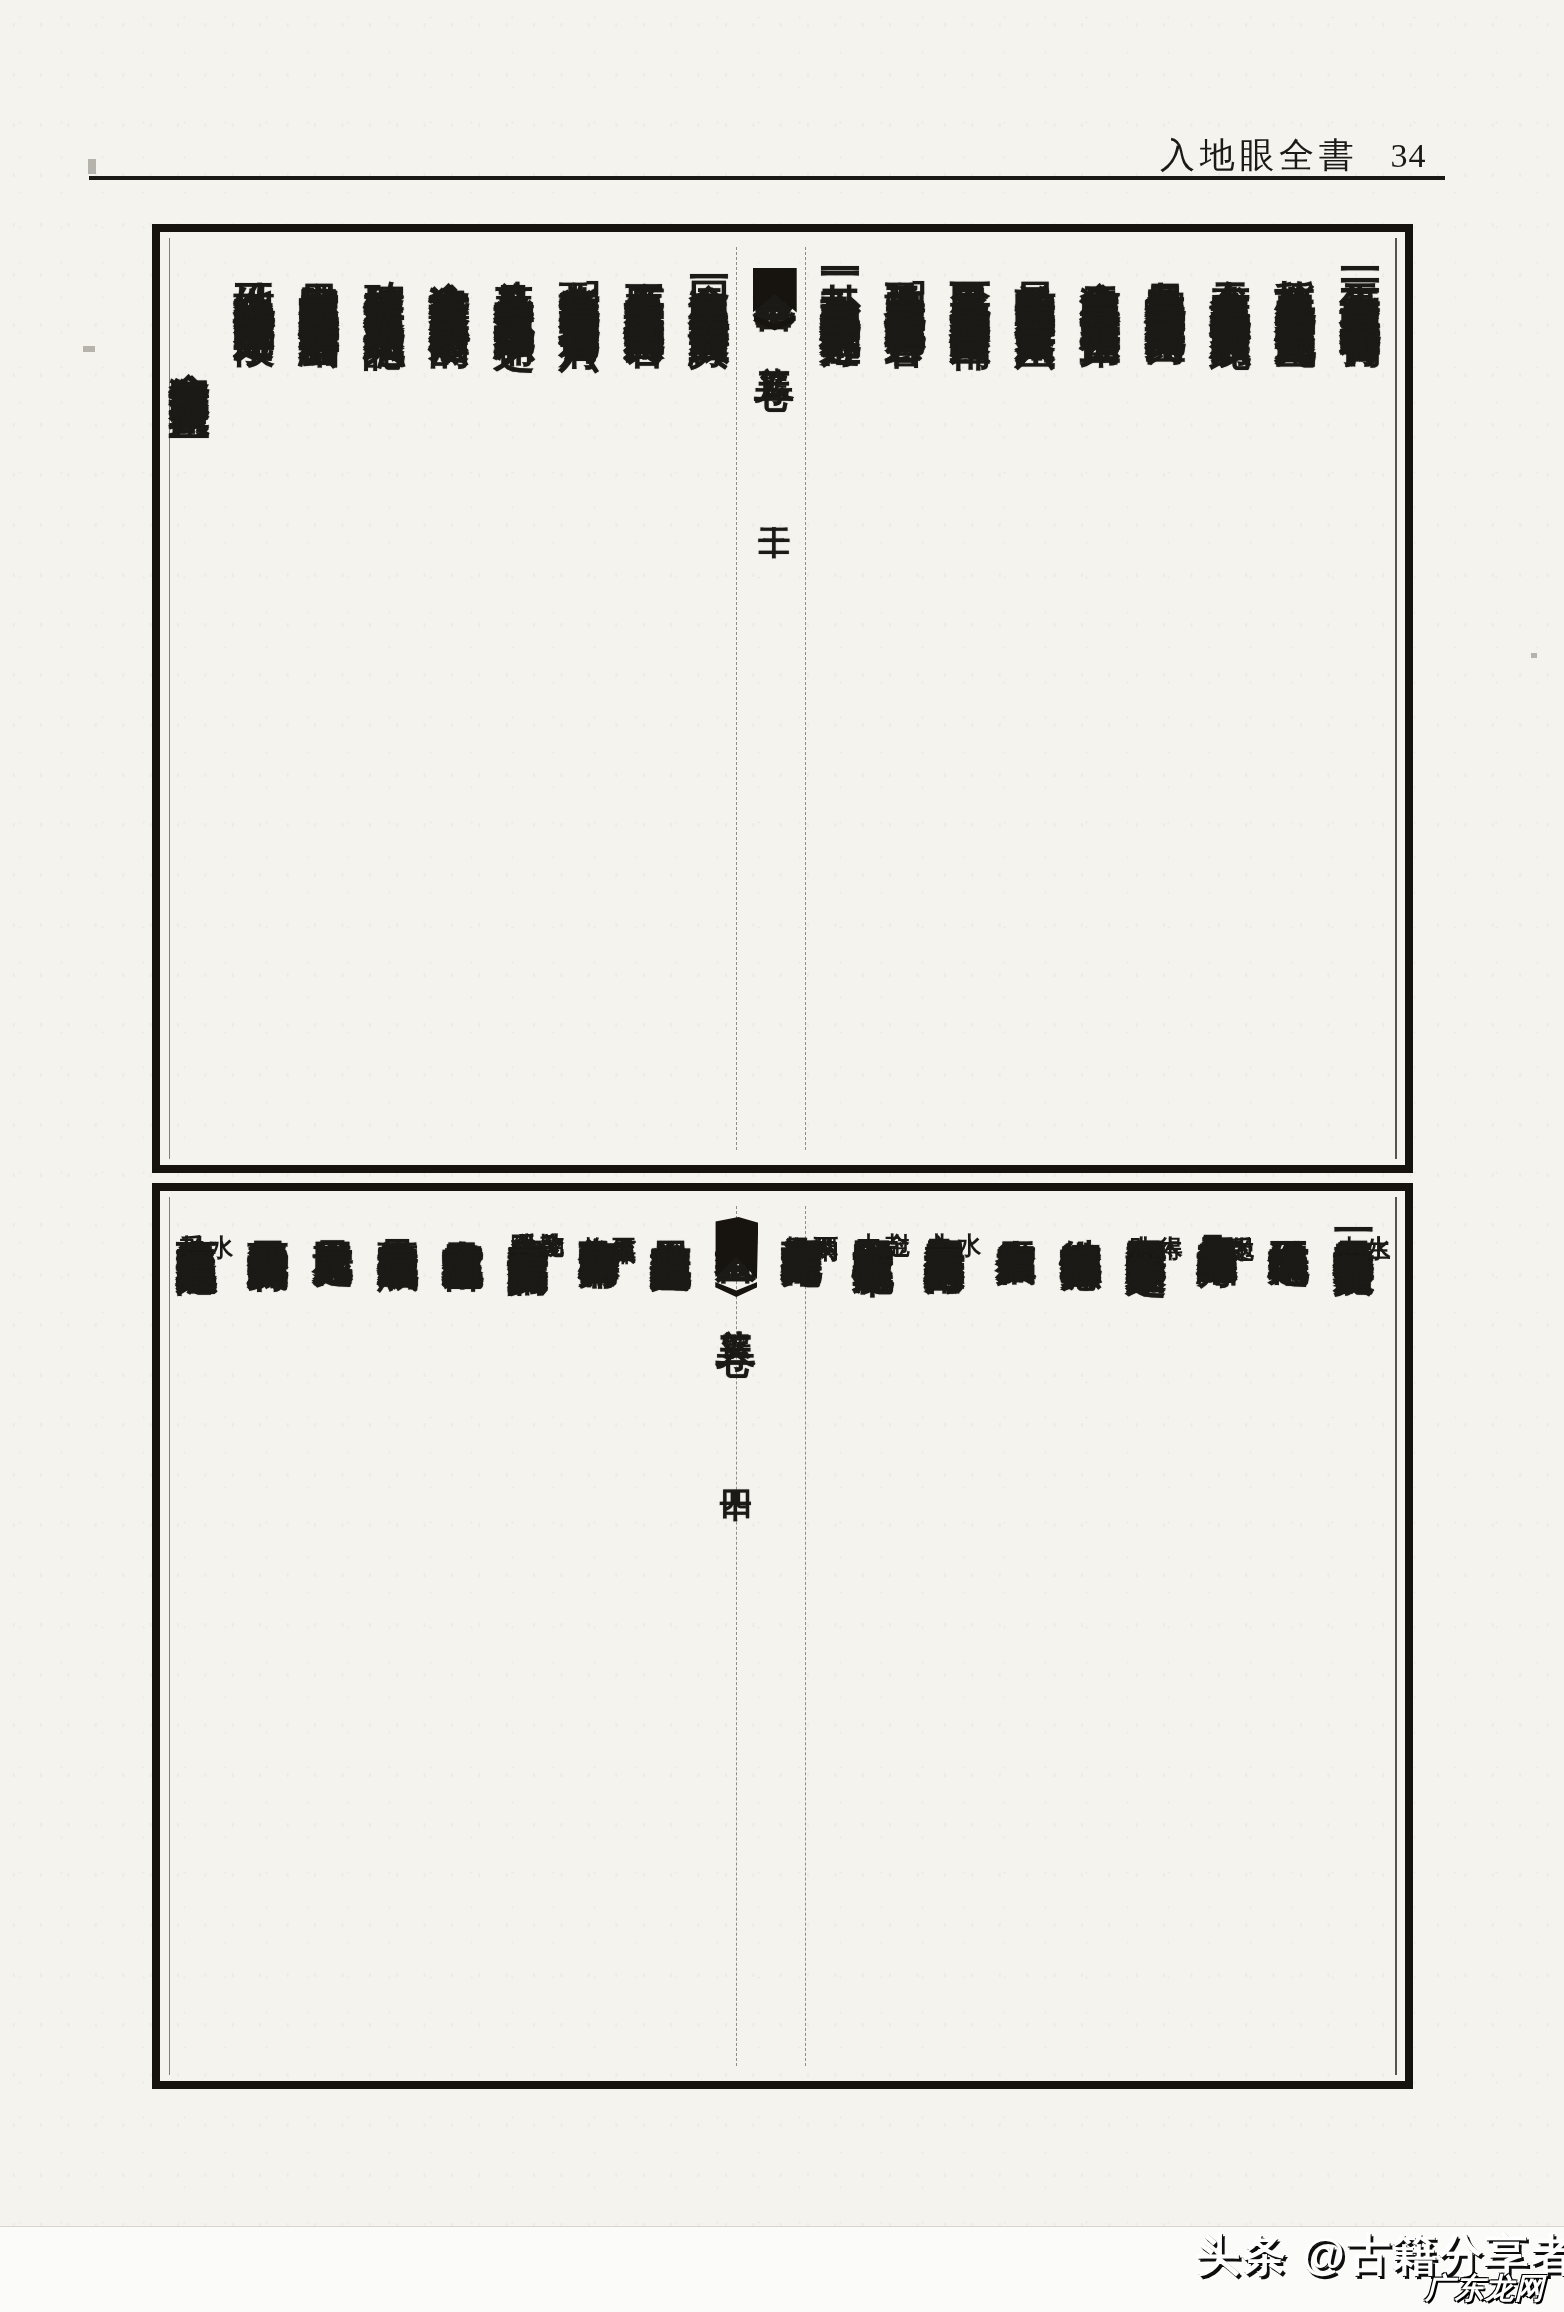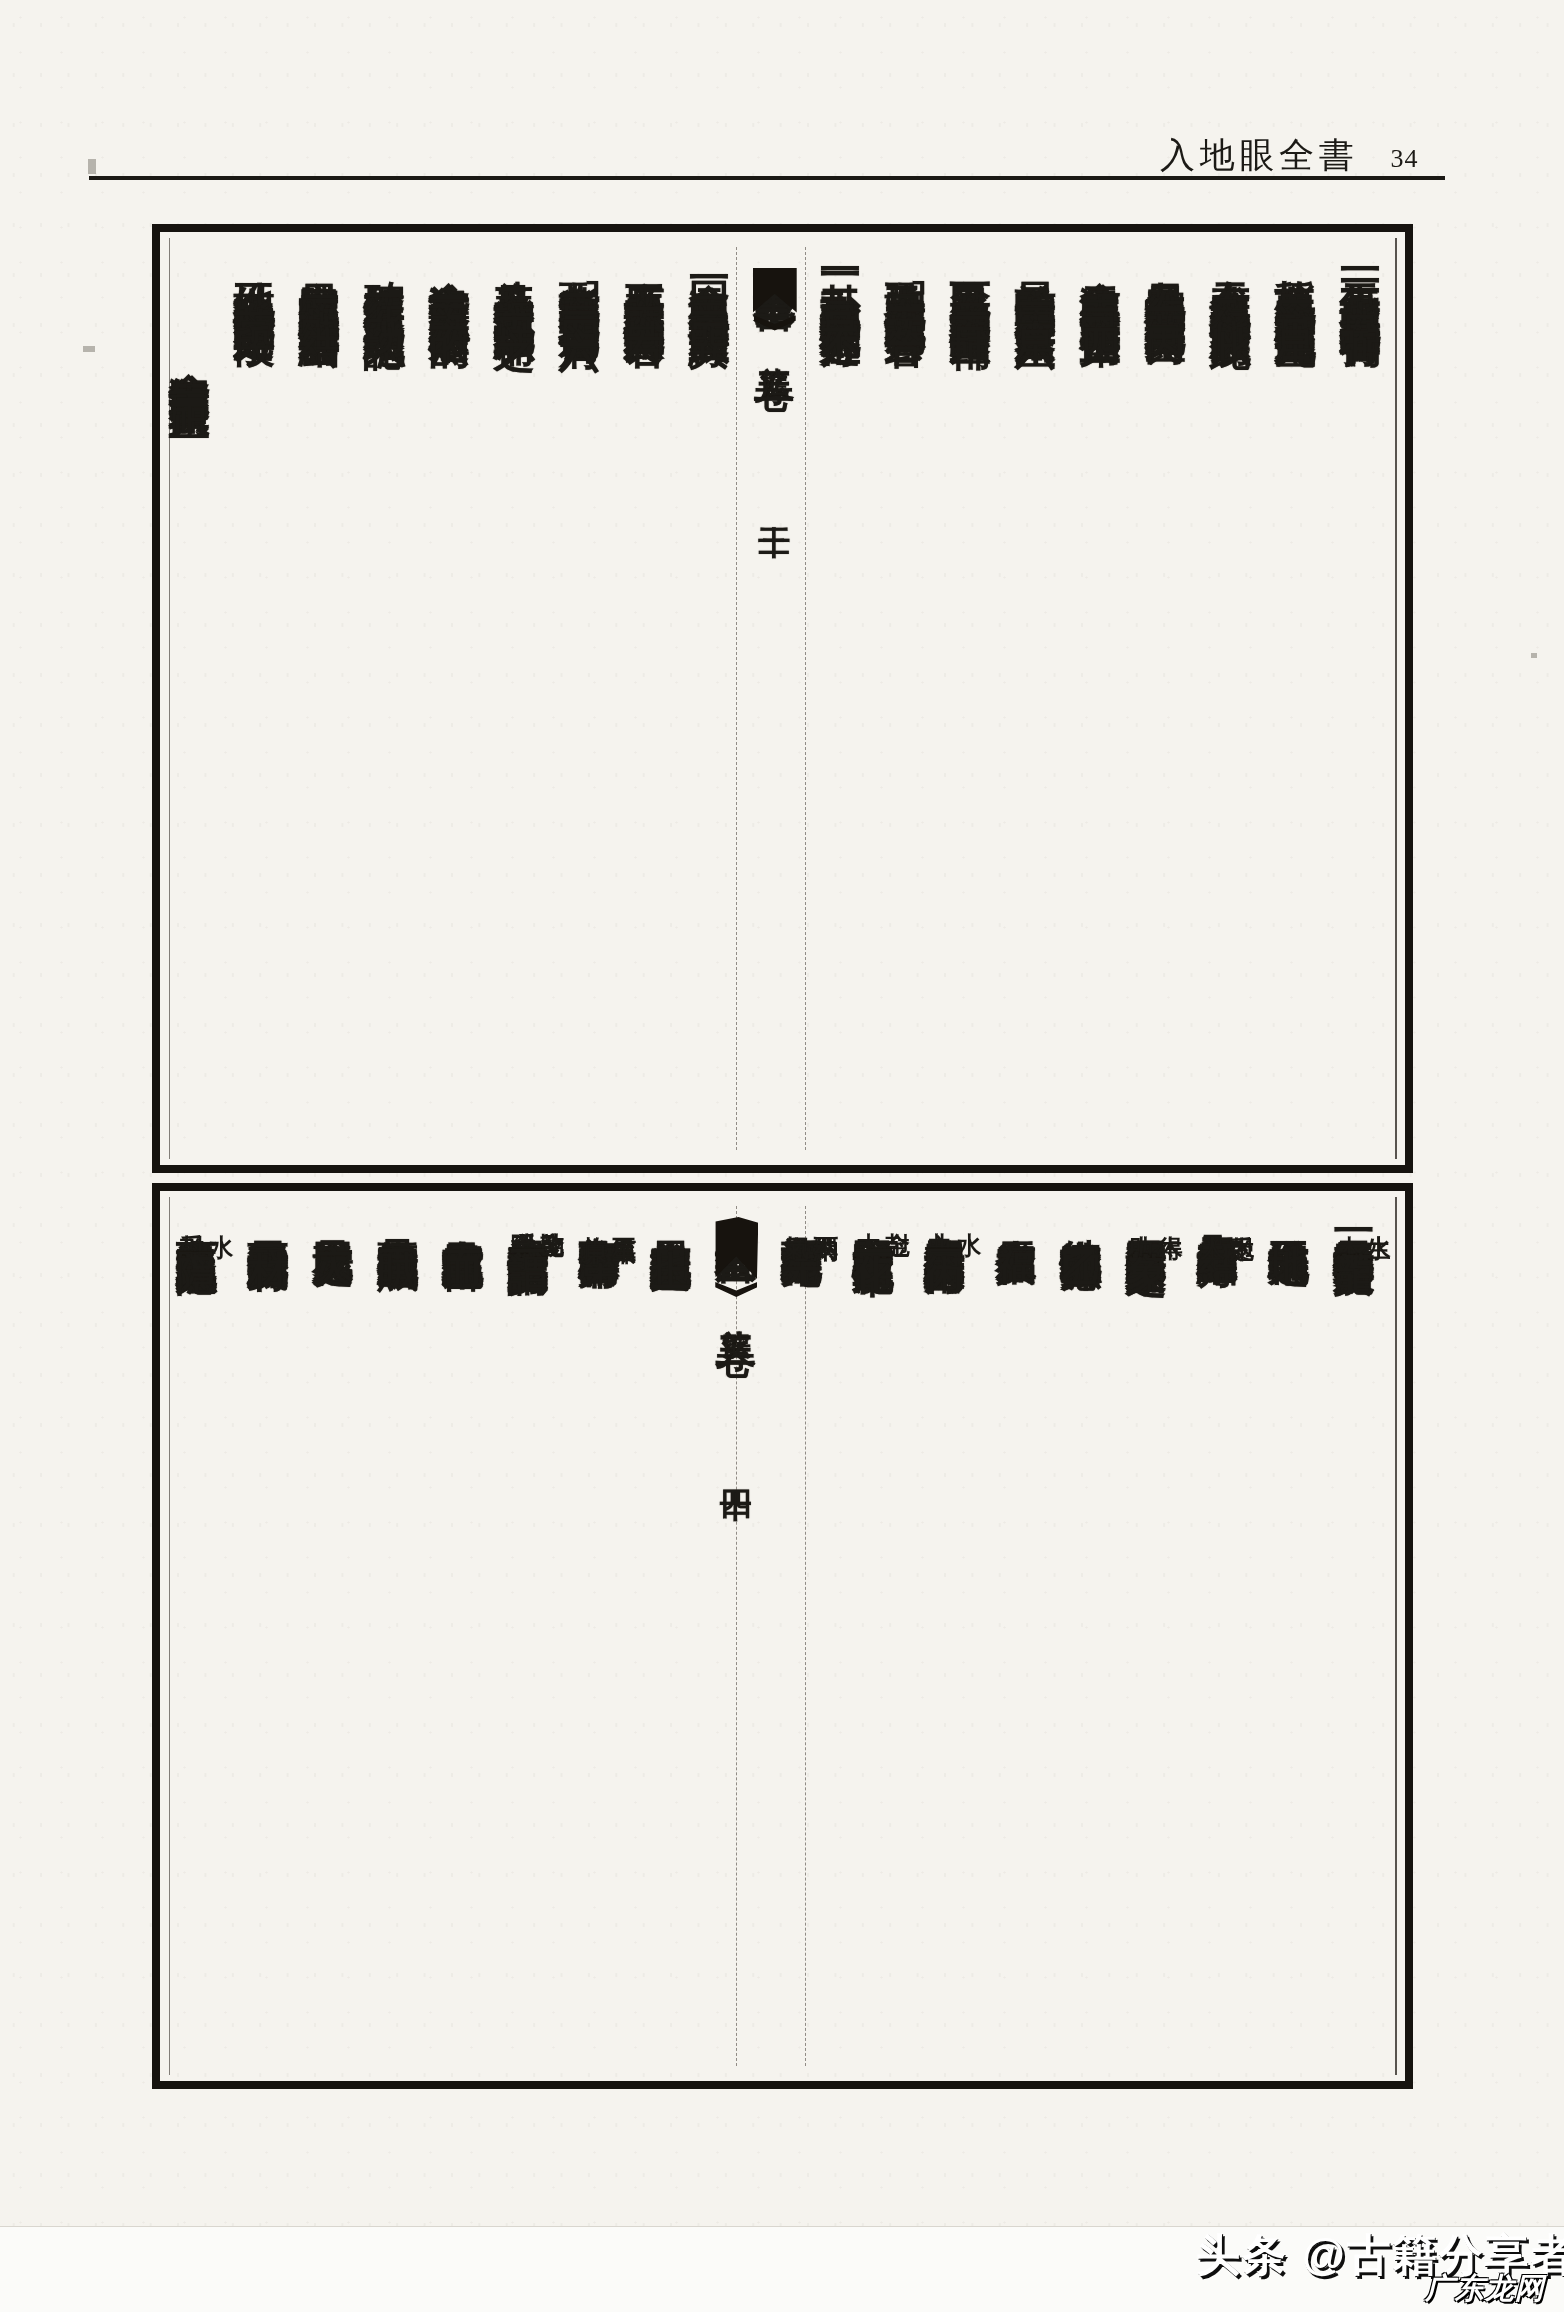--- a/index.html
+++ b/index.html
@@ -7,21 +7,21 @@
     width:1564px;height:2313px;position:relative;overflow:hidden;
     background-color:#f5f3ee;
     background-image:radial-gradient(rgba(120,112,98,.07) 0.9px, transparent 1.4px),
                      radial-gradient(rgba(90,84,70,.05) 0.9px, transparent 1.4px);
     background-size:41px 35px, 27.4px 50px;
     font-family:"Liberation Serif","DejaVu Serif",serif;
     color:#1c1a16;
   }
   
   #header{position:absolute;left:1160px;top:132px;font-size:35px;letter-spacing:4.7px;white-space:nowrap;}
-  #pageno{margin-left:32px;letter-spacing:0.9px;font-size:26px;}
+  #pageno{margin-left:32px;letter-spacing:0.9px;font-size:34px;}
   #rule{position:absolute;left:89px;top:176px;width:1356px;height:3.8px;background:#1b1915;}
   .speck{position:absolute;background:#6a655c;opacity:.45;}
   
   .block{position:absolute;left:152px;width:1261px;border:8.5px solid #16130f;box-sizing:border-box;}
   #block-top{top:224px;height:949px;}
   #block-bottom{top:1183px;height:906px;}
   .ri{position:absolute;top:5.7px;bottom:5.7px;right:8.5px;width:1.9px;background:rgba(35,30,24,.75);}
   .li{position:absolute;top:5.7px;bottom:5.7px;left:8.5px;width:1.9px;background:rgba(35,30,24,.55);}
   .vr{position:absolute;top:15px;bottom:15px;width:0;border-left:1.9px dashed rgba(45,38,30,.5);}
   .vr.r{right:599px;}

